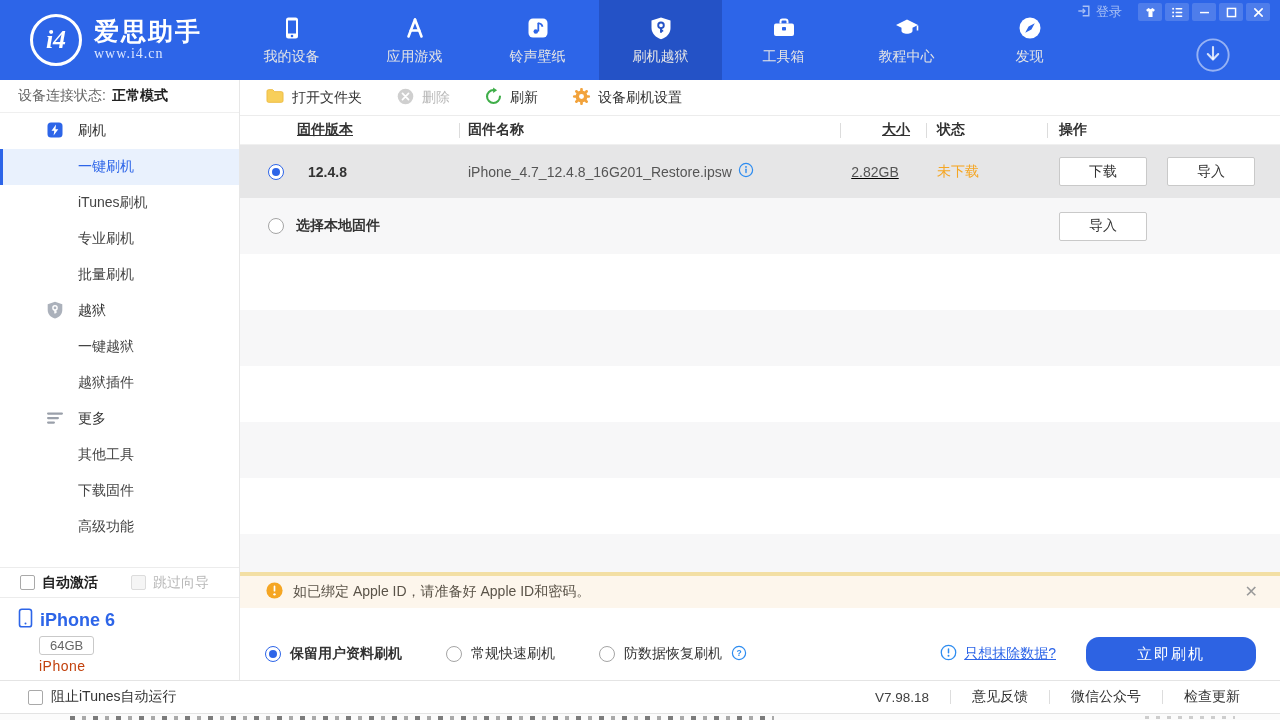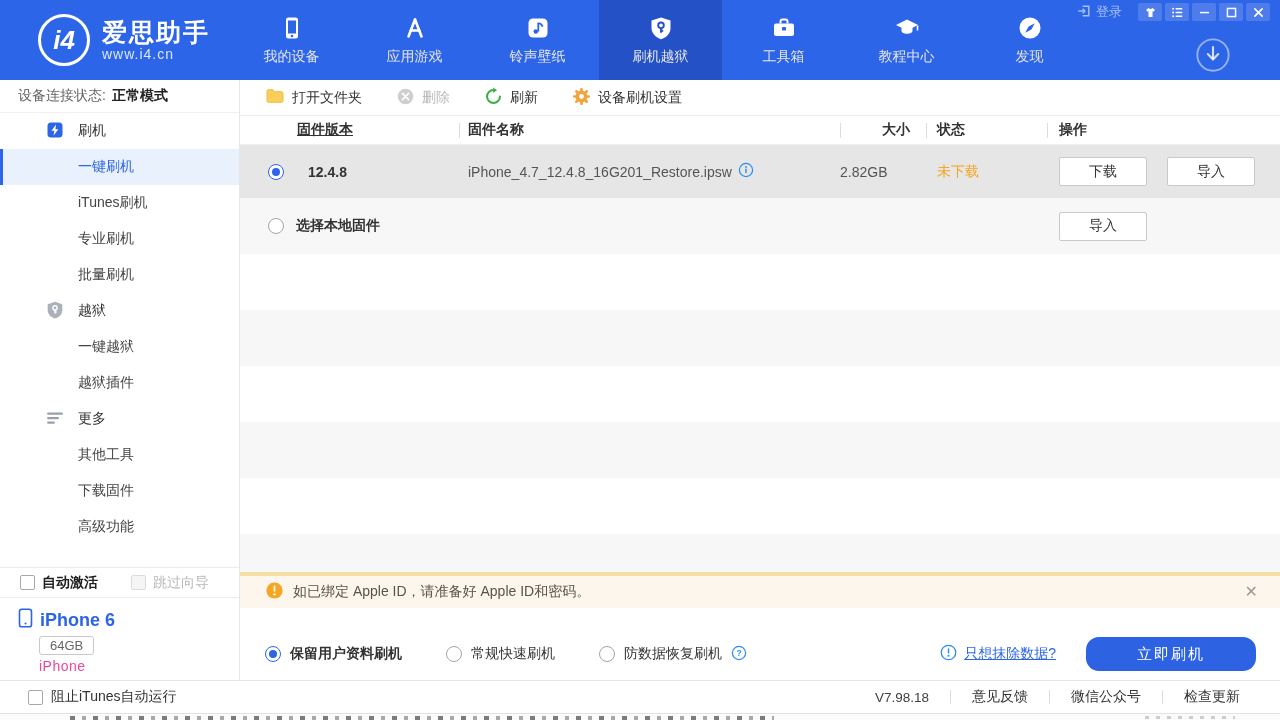--- a/index.html
+++ b/index.html
@@ -2,21 +2,21 @@
 <html><head>
 <meta charset="utf-8">
 <style>
   * { margin:0; padding:0; box-sizing:border-box; }
   html,body { width:1280px; height:720px; overflow:hidden; }
   body { font-family:"Liberation Sans","DejaVu Sans",sans-serif; }
   .app { position:relative; width:1280px; height:720px; background:#fff; }
 
   
   .topbar { position:absolute; top:0; left:0; right:0; height:80px; background:#2d65e8; }
-  .brand { position:absolute; left:38px; top:14px; display:flex; align-items:center; gap:12px; }
+  .brand { position:absolute; left:30px; top:14px; display:flex; align-items:center; gap:12px;font-family:Liberation Serif, serif; }
   .logo-circle { width:52px; height:52px; border:3px solid #fff; border-radius:50%;
     display:flex; align-items:center; justify-content:center; color:#fff; font-size:26px; font-weight:bold; font-style:italic; }
   .brand-name { color:#fff; font-size:25px; font-weight:bold; letter-spacing:2px; line-height:28px; }
   .brand-url { color:#dbe6ff; font-size:14px; letter-spacing:1px; }
 
   .mainnav { position:absolute; left:230px; top:0; height:80px; display:flex; }
   .nav-item { width:123px; height:80px; display:flex; flex-direction:column; align-items:center; justify-content:center;
     gap:6px; color:#e5e5e5; font-size:14px; cursor:pointer; }
   .nav-item.active { background:#2452c6; }
   .nav-icon { width:27px; height:27px; display:flex; align-items:center; justify-content:center; }
@@ -48,30 +48,30 @@
     display:flex; align-items:center; padding-left:20px; gap:7px; font-size:14px; }
   .chk { width:15px; height:15px; border:1px solid #a9a9a9; border-radius:2px; background:#fff; cursor:pointer; flex:none; }
   .chk.disabled { background:#f5f5f5; border-color:#dcdcdc; }
   .chk-label { color:#222; font-weight:bold; }
   .chk-label.muted2 { color:#b9b9b9; font-weight:normal; }
   .device-card { height:82px; padding:10px 0 0 18px; }
   .dev-row { display:flex; align-items:center; gap:7px; }
   .dev-name { color:#2d65e8; font-size:18px; font-weight:bold; }
   .dev-badge { display:inline-block; margin:4px 0 0 21px; border:1px solid #c9c9c9; border-radius:3px;
     padding:0 10px; font-size:13px; color:#666; line-height:17px; }
-  .dev-model { margin:3px 0 0 21px; color:#ec4899; font-size:14px; letter-spacing:.5px; }
+  .dev-model { margin:3px 0 0 21px; color:#c2410c; font-size:14px; letter-spacing:.5px; }
 
   
   .main { position:absolute; top:80px; left:240px; width:1040px; height:600px; display:flex; flex-direction:column; background:#fff; }
   .toolbar { height:36px; display:flex; align-items:center; padding-left:25px; gap:34px; border-bottom:1px solid #ececec; }
   .t-item { display:flex; align-items:center; gap:7px; font-size:14px; color:#333; cursor:pointer; }
   .t-item.disabled { color:#b9b9b9; }
 
   .thead { height:29px; display:flex; align-items:center; font-size:14px; font-weight:bold; color:#333; border-bottom:1px solid #f0f0f0; }
-  .c1 { width:219px; } .c2 { width:381px; } .c3 { width:86px; text-align:left; padding-right:16px; }
+  .c1 { width:219px; } .c2 { width:381px; } .c3 { width:86px; text-align:center; padding-right:16px;text-decoration:underline; }
   .c4 { width:121px; padding-left:11px; } .c5 { width:233px; padding-left:12px; }
   .thead .hc { position:relative; height:100%; display:flex; align-items:center; }
   .thead .c1 { padding-left:57px;text-decoration:underline; }
   .thead .c2 { padding-left:9px; }
   .thead .c3 { justify-content:flex-end; }
   .thead .hc.sep::before { content:''; position:absolute; left:0; top:7px; height:15px; width:1px; background:#dcdcdc; }
 
   .frow { display:flex; align-items:center; font-size:14px; }
   .row1 { height:53px; background:#e6e6e7; }
   .row2 { height:56px; background:#f7f7f8; }

